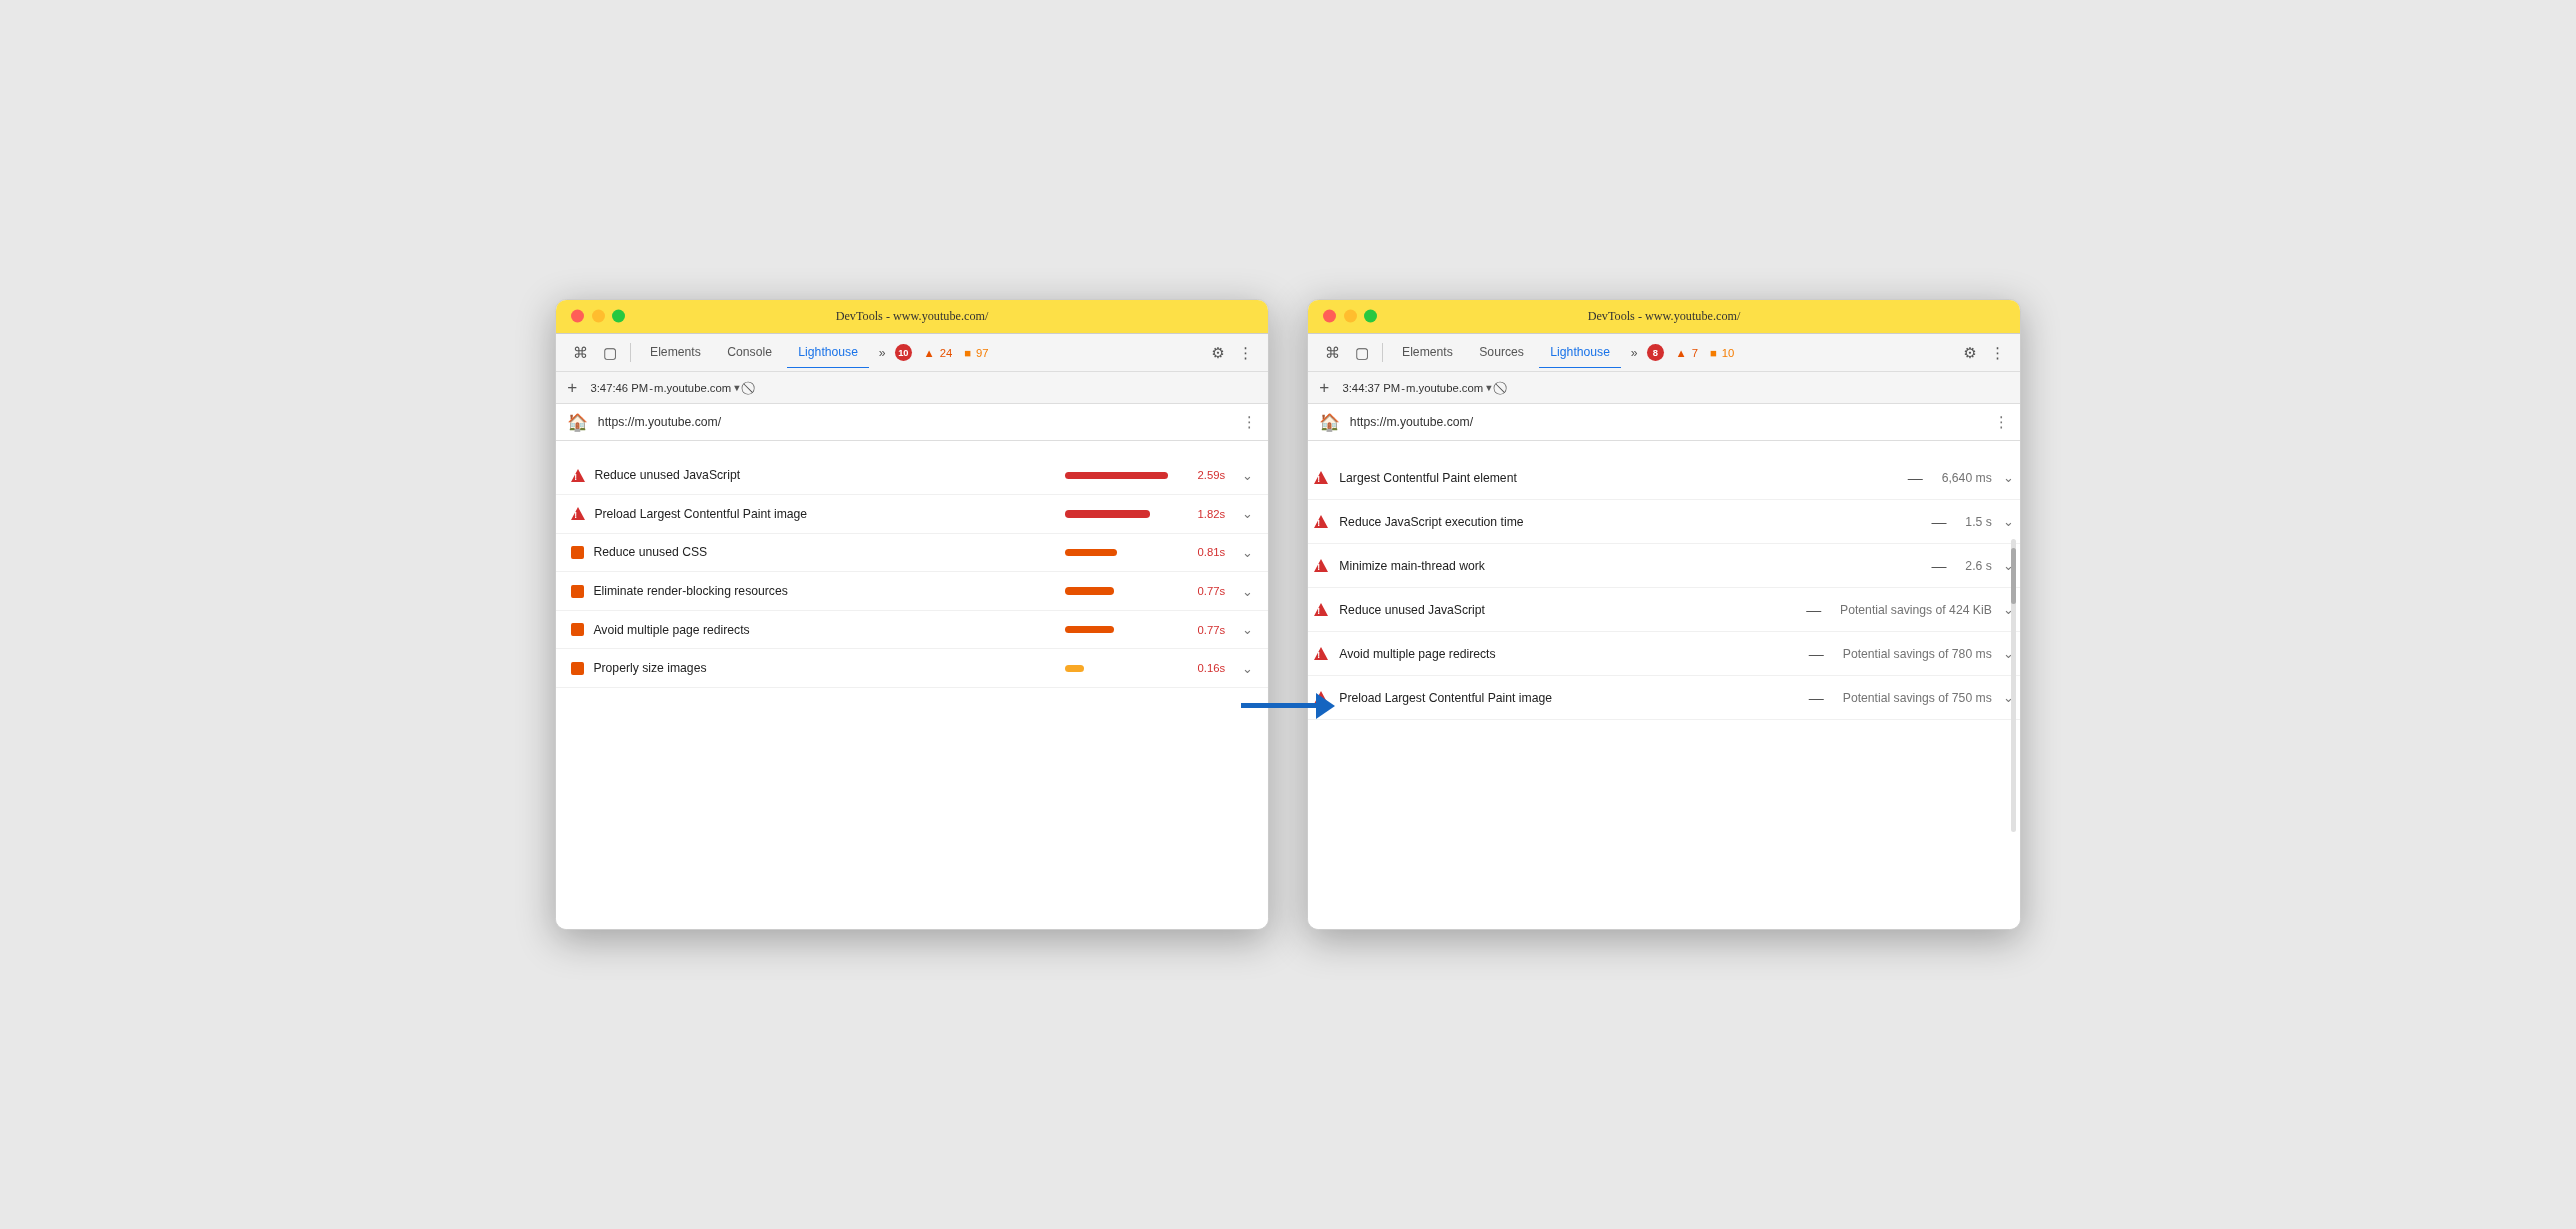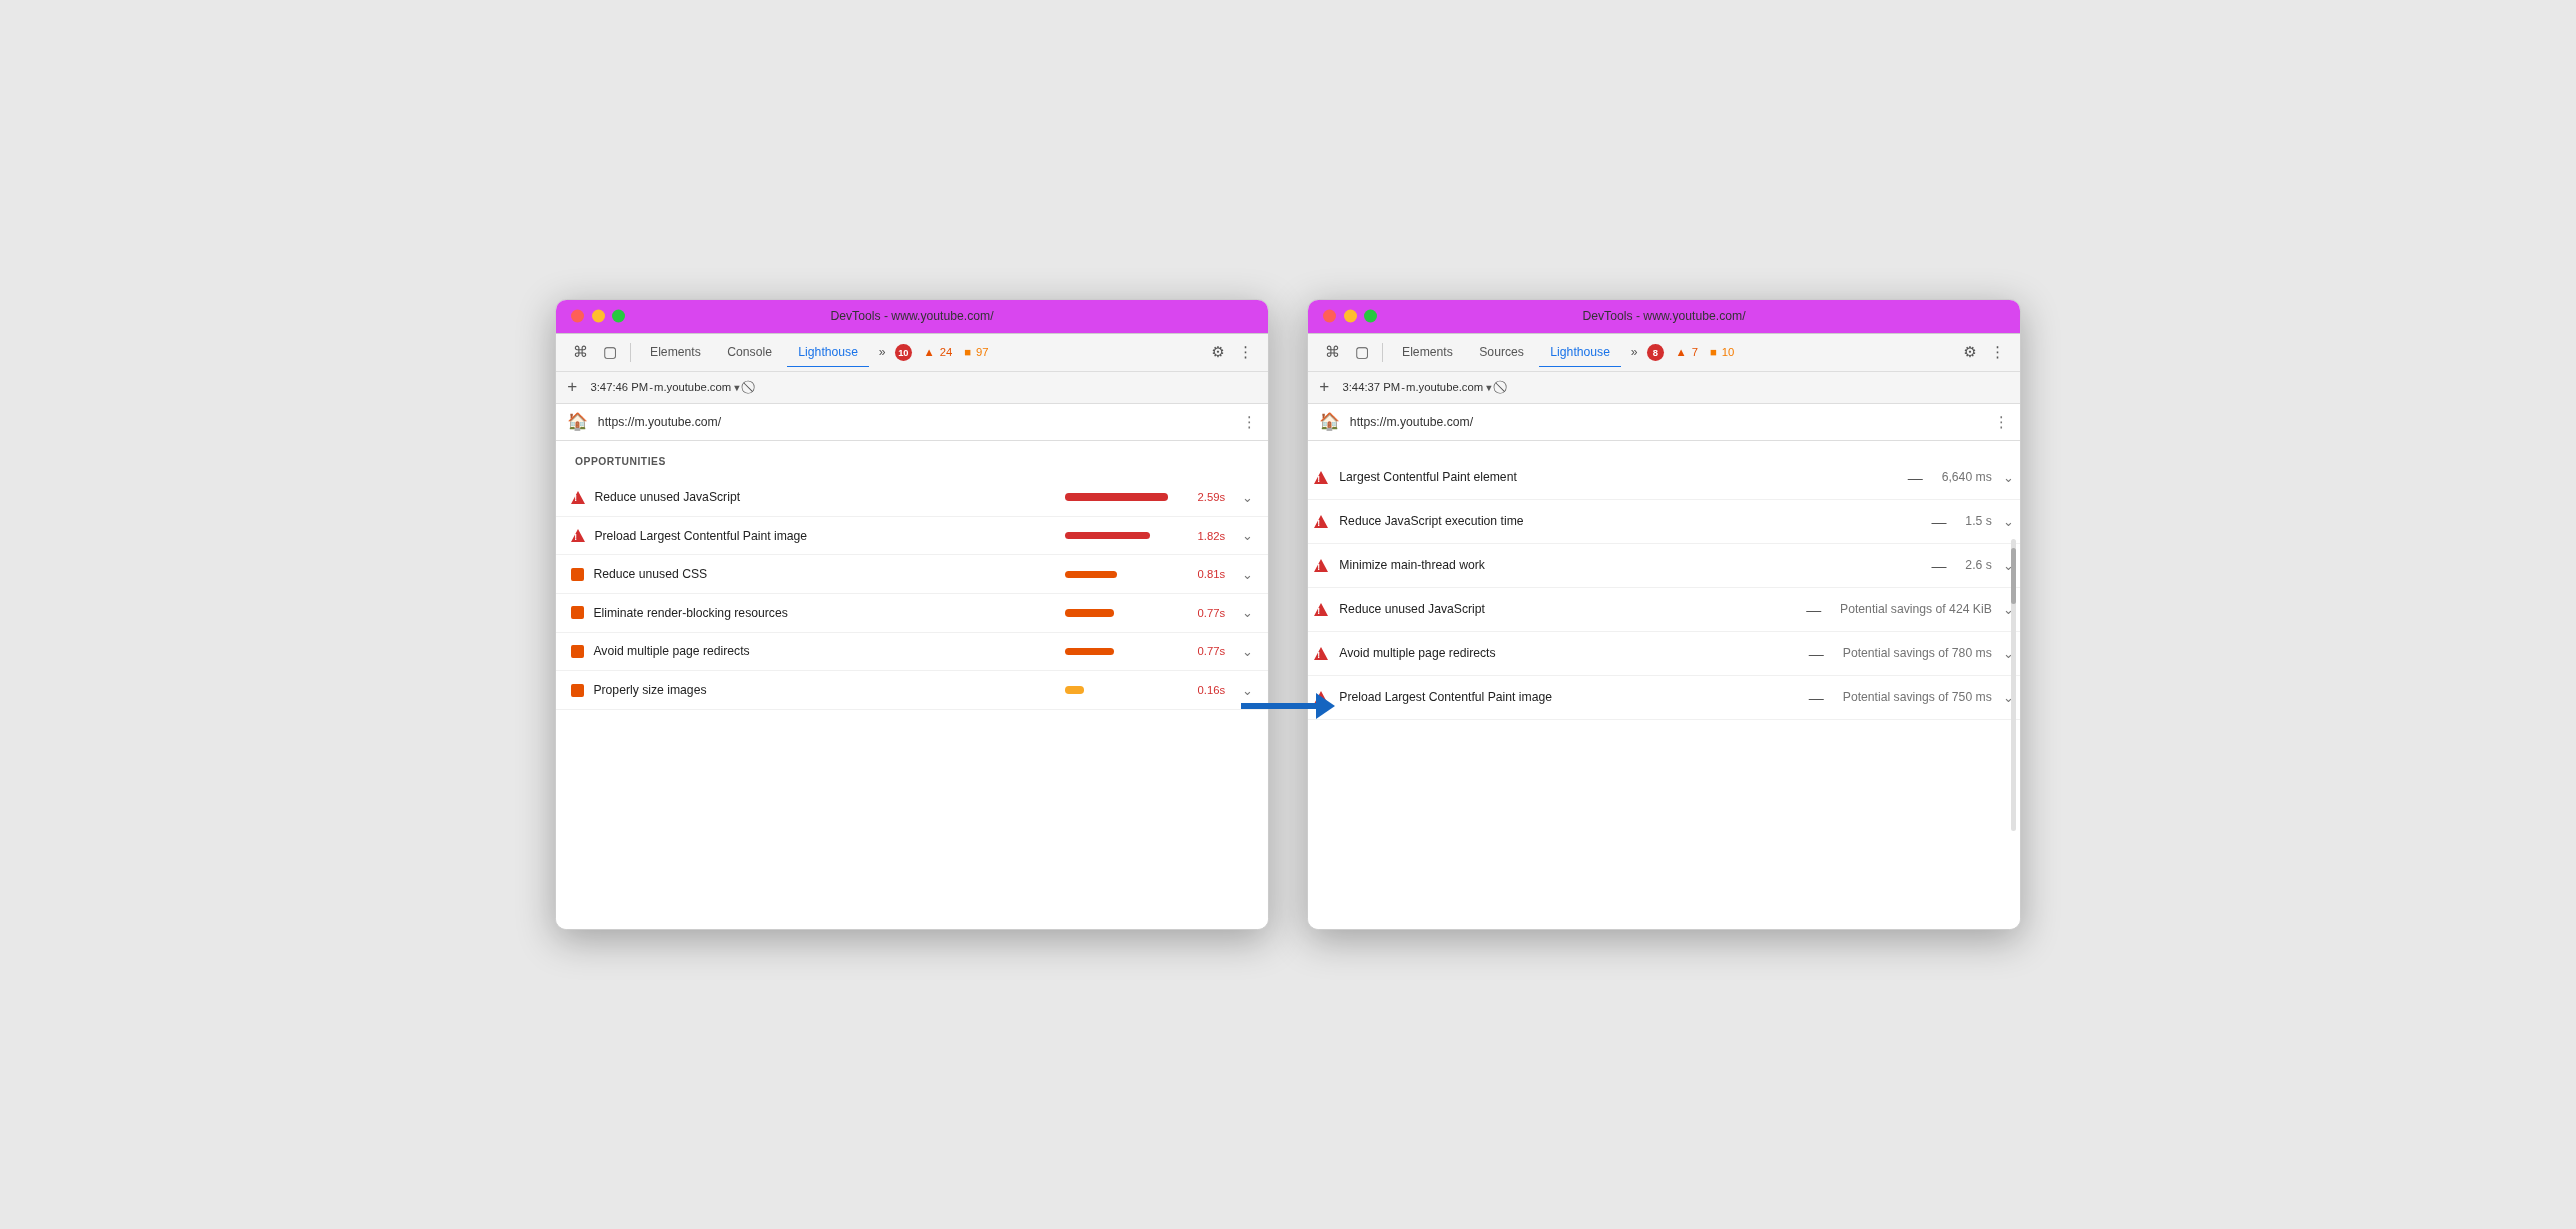--- a/index.html
+++ b/index.html
@@ -18,27 +18,28 @@
       background: #f5f5f5;
       border-radius: 11.3px;
       box-shadow: 0 9.4px 38px rgba(0,0,0,0.3);
       width: 714px;
       overflow: hidden;
       border: 0.9px solid #ccc;
     }
 
     
     .title-bar {
-      background: #d946ef;
+      background: #fde047;
       border-bottom: 0.9px solid #ccc;
       padding: 9.4px 15px;
       display: flex;
       align-items: flex-start;
       justify-content: center;
       position: relative;
+      font-family: Liberation Serif, serif;
     }
     .title-bar-buttons {
       display: flex;
       gap: 7.5px;
       position: absolute;
       left: 15px;
       top: 50%;
       transform: translateY(-50%);
     }
     .tb-btn {
@@ -406,21 +407,20 @@
       <span class="no-entry">⃠</span>
     </div>
 
     <div class="url-bar">
       <span class="lighthouse-icon">🏠</span>
       <span class="url-text">https://m.youtube.com/</span>
       <span class="url-more">⋮</span>
     </div>
 
     <div class="content-area">
-      <div class="section-title">OPPORTUNITIES</div>
 
       <div class="audit-item">
         <div class="icon-red-triangle"></div>
         <span class="audit-label">Reduce unused JavaScript</span>
         <div class="audit-bar-container">
           <div class="audit-bar bar-red" style="width:103px"></div>
         </div>
         <span class="audit-savings">2.59s</span>
         <span class="audit-chevron">⌄</span>
       </div>

